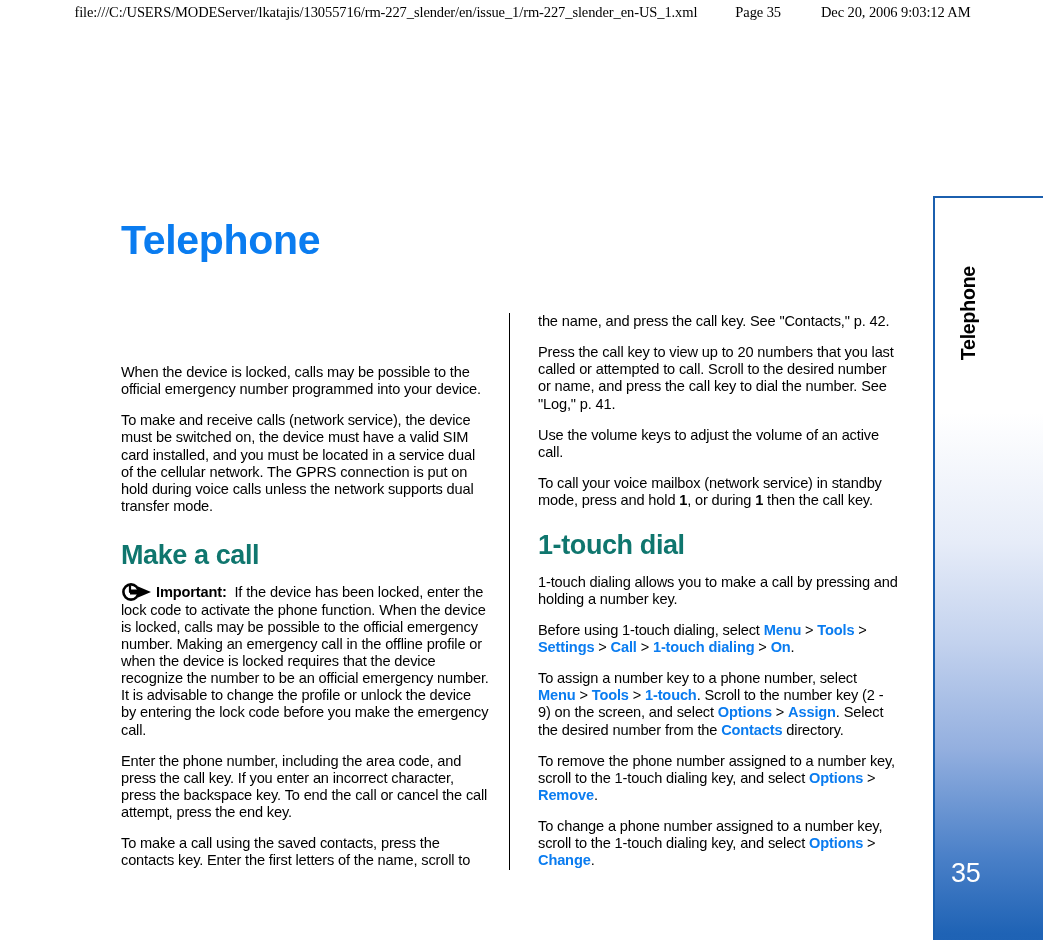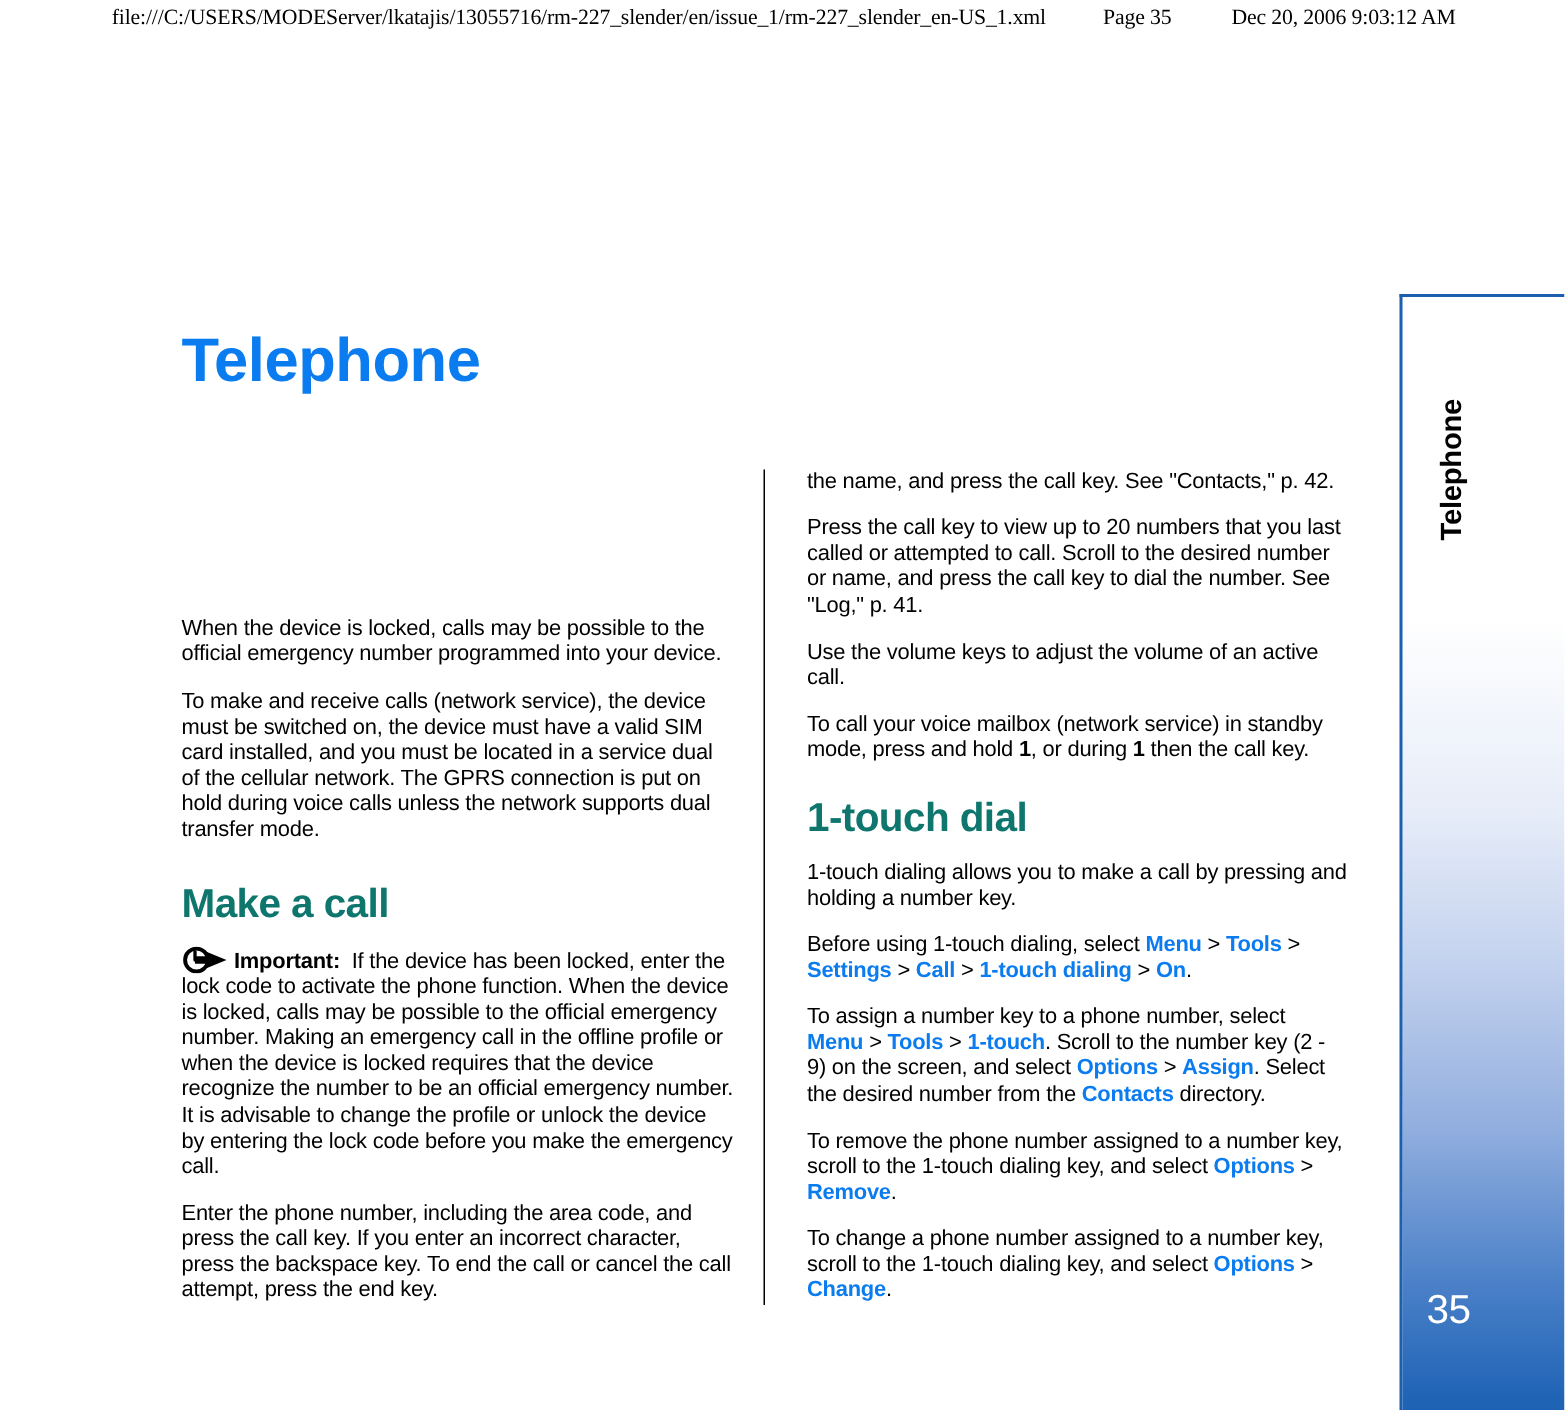--- a/index.html
+++ b/index.html
@@ -182,20 +182,21 @@
         <h2 class="section">Make a call</h2>
 
         <p class="body"><span class="important-icon"><svg width="34" height="18" viewBox="0 0 34 18" xmlns="http://www.w3.org/2000/svg">
                 <circle cx="10" cy="9" r="7.6" fill="none" stroke="#000000" stroke-width="2.6"></circle>
                 <path d="M9 9 L9 3.4" stroke="#000000" stroke-width="2.2" stroke-linecap="round"></path>
                 <path d="M9 9 L18 9" stroke="#000000" stroke-width="5" stroke-linecap="butt"></path>
                 <path d="M17 3.6 L30 9 L17 14.4 Z" fill="#000000"></path>
               </svg></span><span class="important-label">Important:</span>&nbsp; <span>If the device has been locked, enter the lock code to activate the phone function. When the device is locked, calls may be possible to the official emergency number. Making an emergency call in the offline profile or when the device is locked requires that the device recognize the number to be an official emergency number. It is advisable to change the profile or unlock the device by entering the lock code before you make the emergency call.</span></p>
 
         <p class="body">Enter the phone number, including the area code, and press the call key. If you enter an incorrect character, press the backspace key. To end the call or cancel the call attempt, press the end key.</p>
+        <p class="body">To make a call using the saved contacts, press the contacts key. Enter the first letters of the name, scroll to</p>
       </div>
 
       <div class="col-divider"></div>
 
       <div class="col col-right">
 
         <p class="body">the name, and press the call key. See "Contacts," p. 42.</p>
         <p class="body">Press the call key to view up to 20 numbers that you last called or attempted to call. Scroll to the desired number or name, and press the call key to dial the number. See "Log," p. 41.</p>
         <p class="body">Use the volume keys to adjust the volume of an active call.</p>
 

